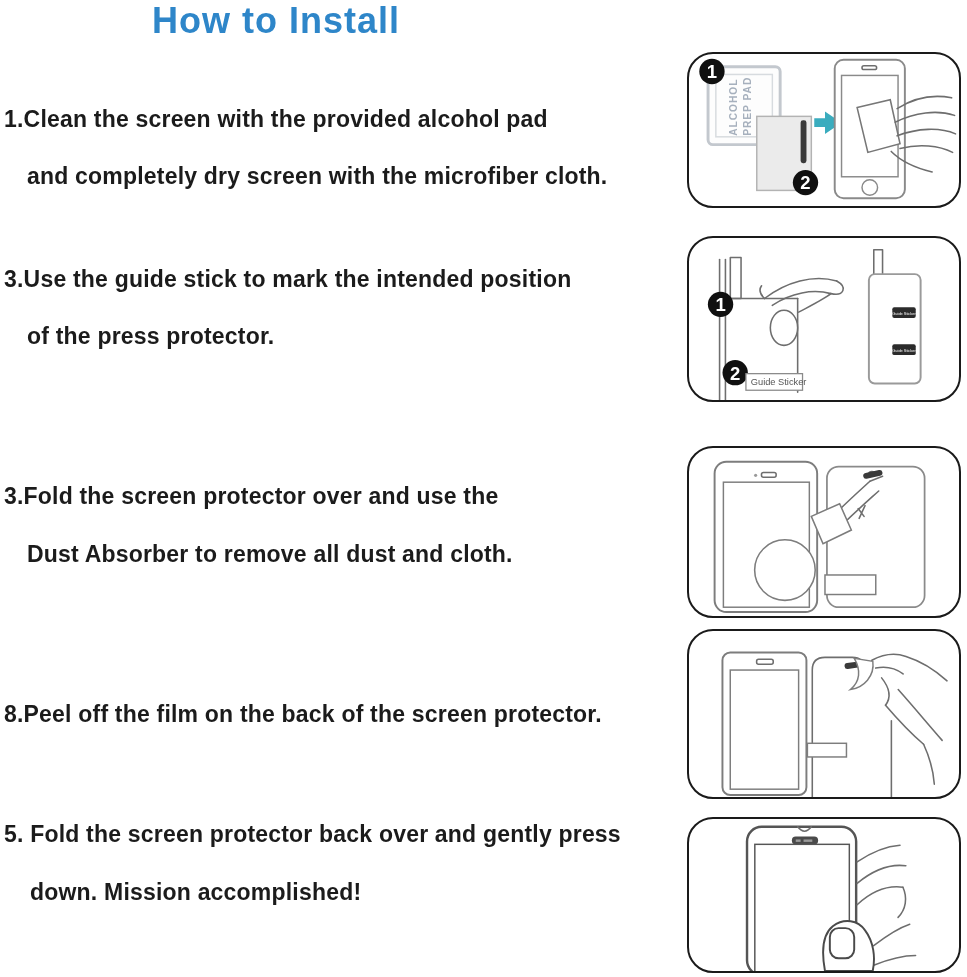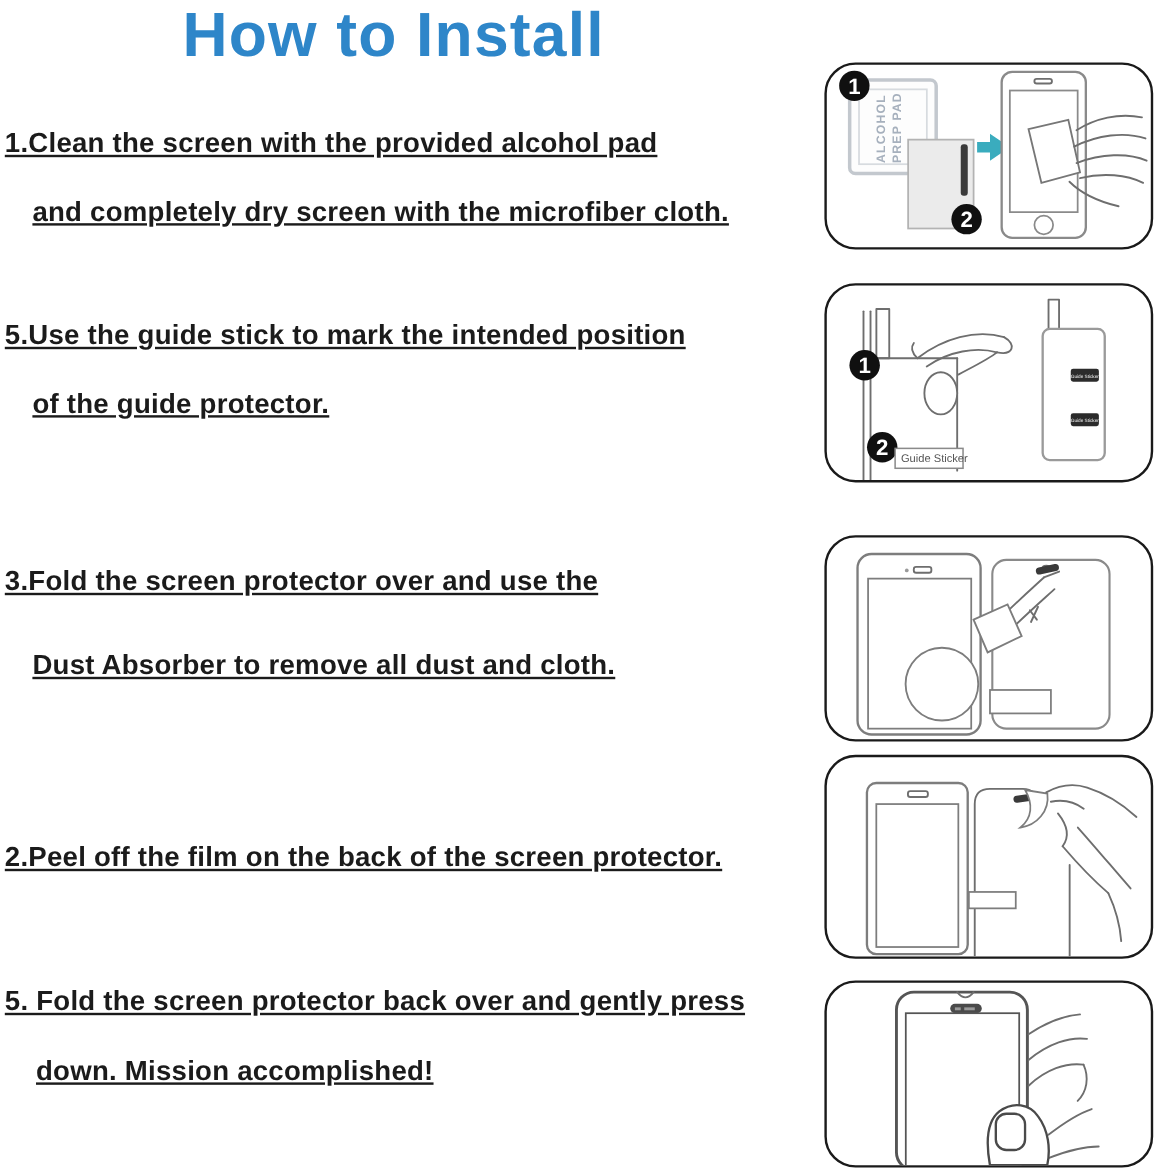--- a/index.html
+++ b/index.html
@@ -2,25 +2,25 @@
 <html><head>
 <meta charset="utf-8">
 <style>
   html,body{margin:0;padding:0;background:#fff;}
   .page{
     position:relative;width:967px;height:977px;background:#ffffff;overflow:hidden;
     font-family:"Liberation Sans",sans-serif;
   }
   .title{
     position:absolute;left:152px;top:0px;margin:0;
-    font-size:52px;font-weight:700;letter-spacing:1px;color:#2e86c9;
+    font-size:36px;font-weight:700;letter-spacing:1px;color:#2e86c9;
   }
   .step-line{
     position:absolute;white-space:nowrap;
-    font-size:23px;font-weight:700;color:#1b1b1b;letter-spacing:0.2px;text-decoration:underline;
+    font-size:23px;font-weight:700;color:#1b1b1b;letter-spacing:0.2px;
   }
   .panel{
     position:absolute;left:687px;width:274px;
     border:2.5px solid #1a1a1a;border-radius:26px;box-sizing:border-box;
     background:#fff;overflow:hidden;
   }
   .panel svg{position:absolute;left:0;top:0;width:100%;height:100%;}
   .ln{fill:none;stroke:#6e6e6e;stroke-width:1.6;stroke-linecap:round;stroke-linejoin:round;}
   .badge-c{fill:#101010;stroke:none;}
   .badge-t{fill:#ffffff;font-family:"Liberation Sans",sans-serif;font-size:19px;font-weight:700;text-anchor:middle;}
@@ -31,27 +31,27 @@
 </head>
 <body>
 
 <div class="page">
 
   <h1 class="title">How to Install</h1>
 
   <div class="step-line" style="left:4px;top:106px;">1.Clean the screen with the provided alcohol pad</div>
   <div class="step-line" style="left:27px;top:163px;text-align:right;">and completely dry screen with the microfiber cloth.</div>
 
-  <div class="step-line" style="left:4px;top:266px;">5.Use the guide stick to mark the intended position</div>
-  <div class="step-line" style="left:27px;top:323px;">of the guide protector.</div>
-
-  <div class="step-line" style="left:4px;top:471px;">3.Fold the screen protector over and use the</div>
+  <div class="step-line" style="left:4px;top:266px;">3.Use the guide stick to mark the intended position</div>
+  <div class="step-line" style="left:27px;top:323px;">of the press protector.</div>
+
+  <div class="step-line" style="left:4px;top:483px;">3.Fold the screen protector over and use the</div>
   <div class="step-line" style="left:27px;top:541px;">Dust Absorber to remove all dust and cloth.</div>
 
-  <div class="step-line" style="left:4px;top:701px;">2.Peel off the film on the back of the screen protector.</div>
+  <div class="step-line" style="left:4px;top:701px;">8.Peel off the film on the back of the screen protector.</div>
 
   <div class="step-line" style="left:4px;top:821px;">5. Fold the screen protector back over and gently press</div>
   <div class="step-line" style="left:30px;top:861px;margin-top:18px;">down. Mission accomplished!</div>
 
   <div class="panel" style="top:52px;height:156px;">
     <svg viewBox="0 0 274 156">
 
       <g>
         <rect x="18" y="13" width="74" height="80" rx="5" fill="#fdfdfd" stroke="#c3c8ce" stroke-width="3"></rect>
         <rect x="26" y="21" width="58" height="64" fill="none" stroke="#d7dbdf" stroke-width="1.5"></rect>

